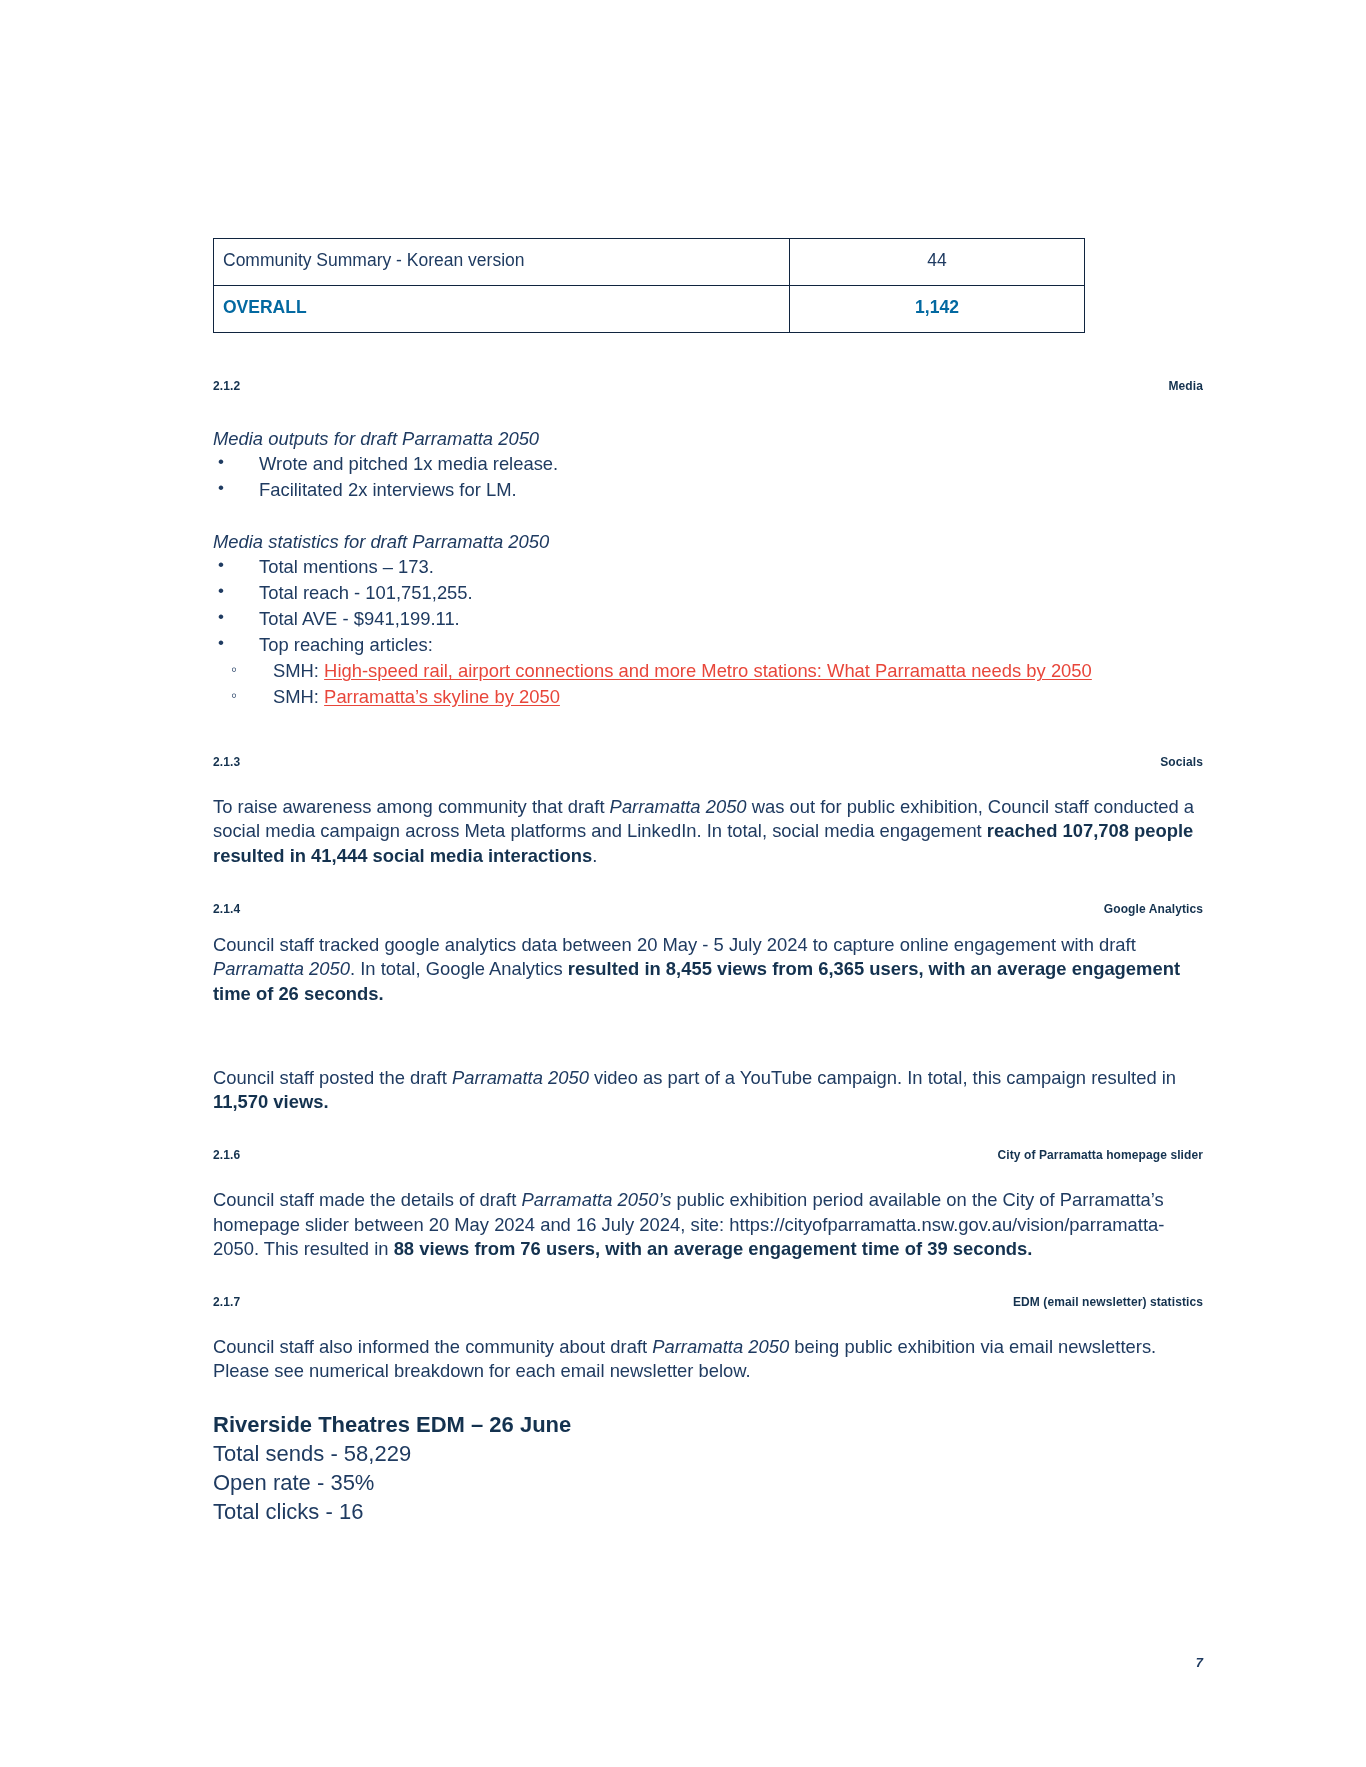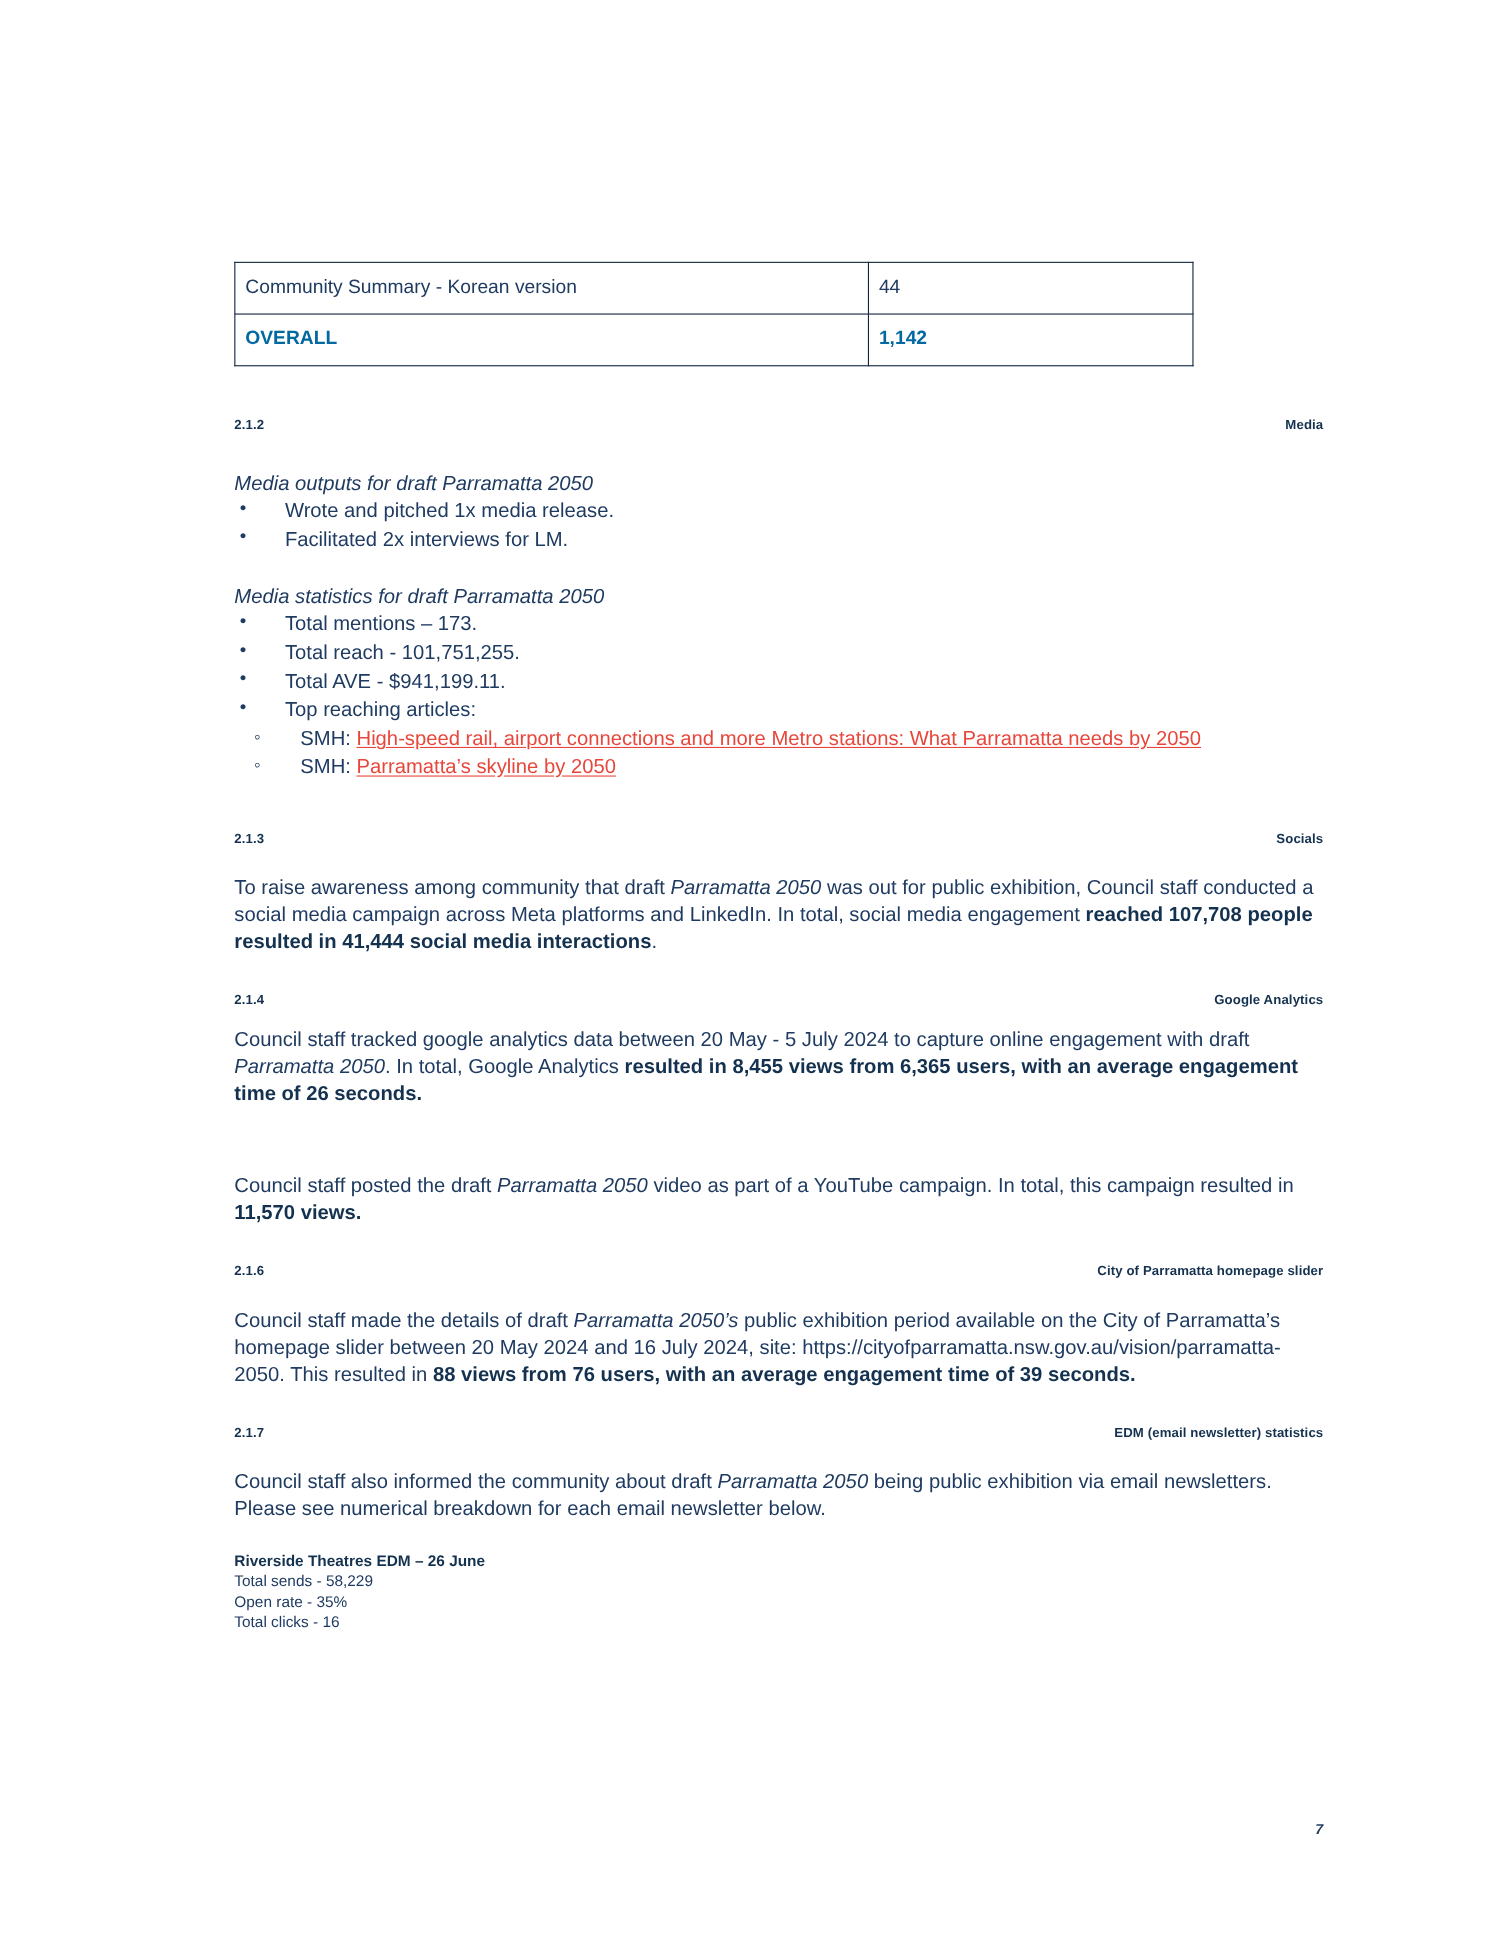--- a/index.html
+++ b/index.html
@@ -39,21 +39,21 @@
   table.stats-table td {
     border: 1.6px solid #10243f;
     padding: 7px 9px 9px 9px;
     font-size: 17.5px;
     line-height: 1.25;
     color: #1f3b61;
     vertical-align: middle;
     height: 30px;
   }
   table.stats-table td.col-label { width: 557px; }
-  table.stats-table td.col-value { width: 276px; }
+  table.stats-table td.col-value { width: 276px; text-align: center; }
   table.stats-table tr.total-row td {
     font-weight: bold;
     color: #0369a1;
   }
 
   
   .h3 {
     display: flex;
     font-weight: bold;
     font-size: 12px;
@@ -124,21 +124,21 @@
   }
 
   a.doclink,
   .doclink {
     color: #e8463a;
     text-decoration: underline;
     text-underline-offset: 2px;
   }
 
   .edm-block {
-    font-size: 14px;
+    font-size: 22px;
     line-height: 1.32;
     color: #1f3b61;
   }
   .edm-title {
     font-weight: bold;
     color: #14324f;
   }
 
   .page-number {
     position: absolute;

